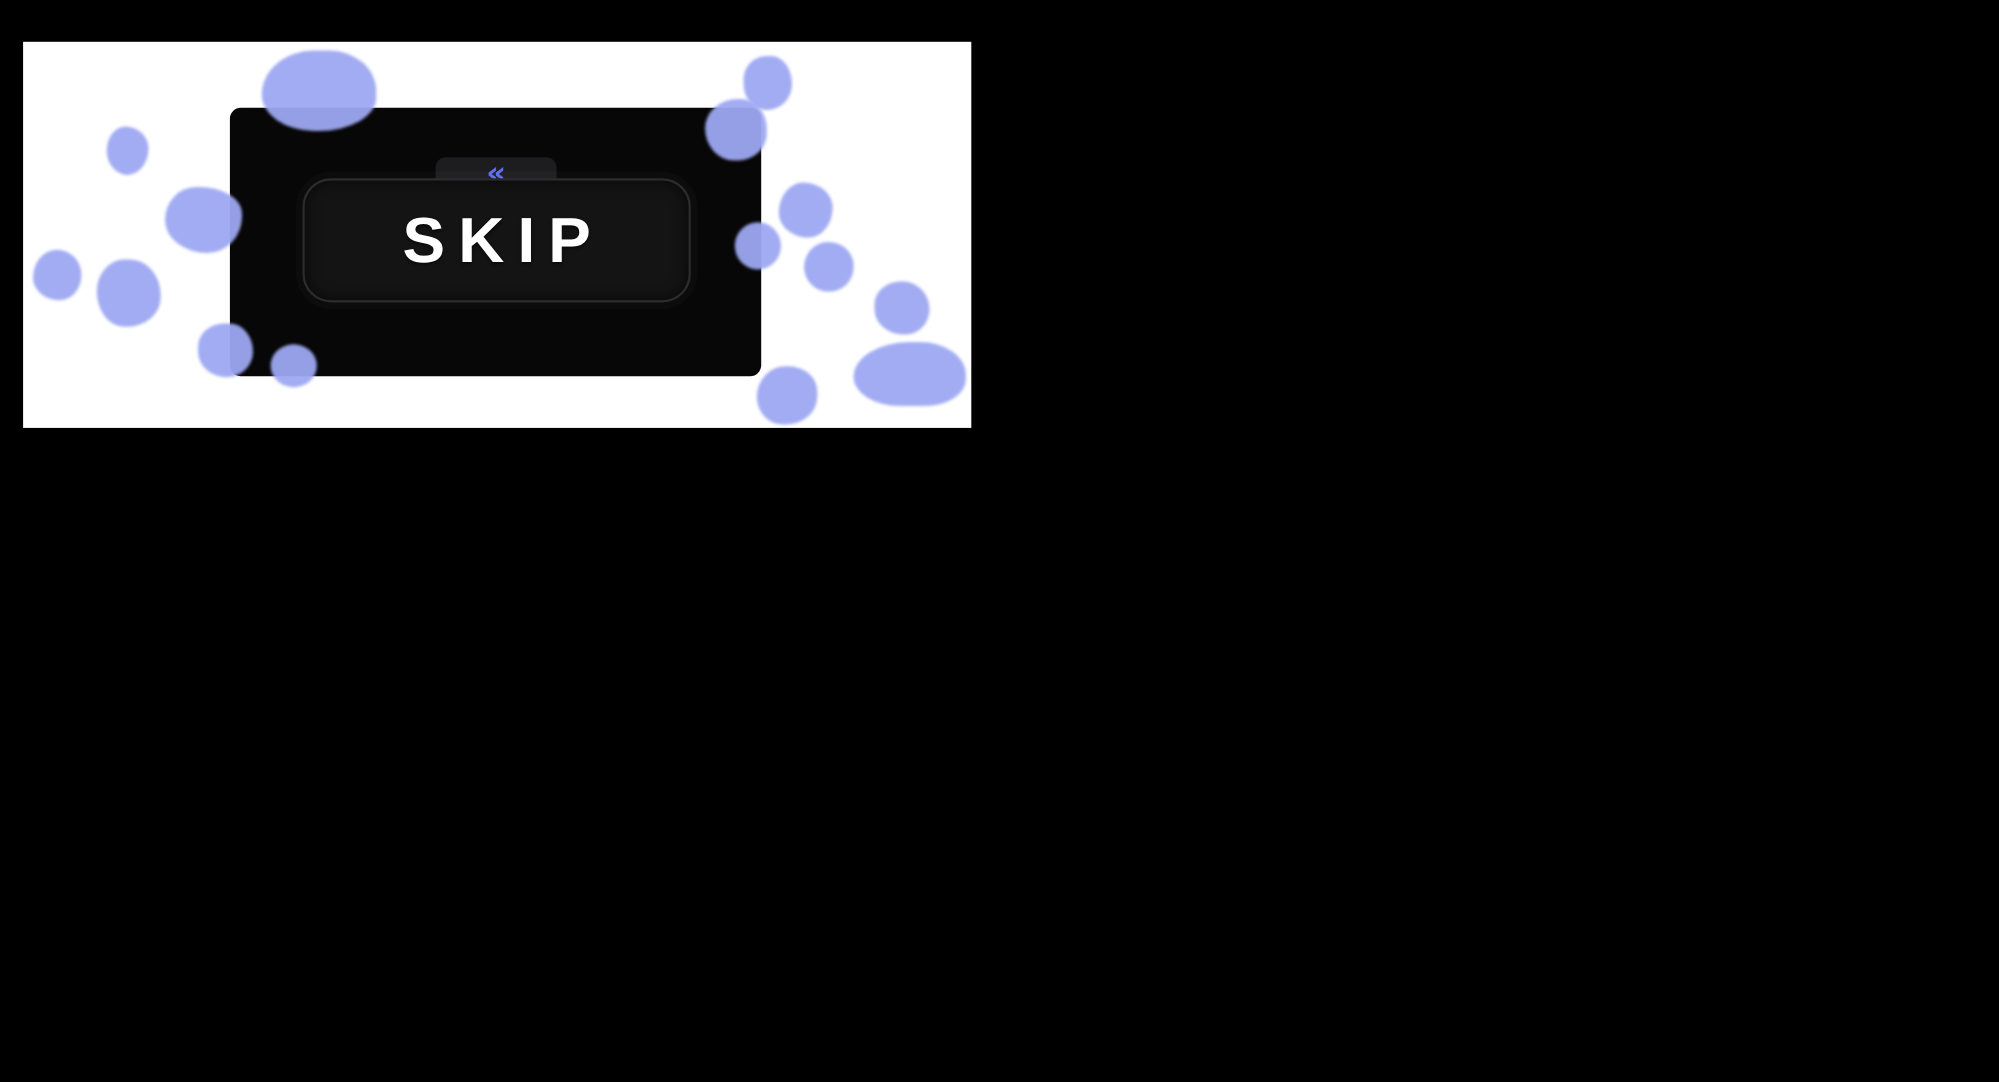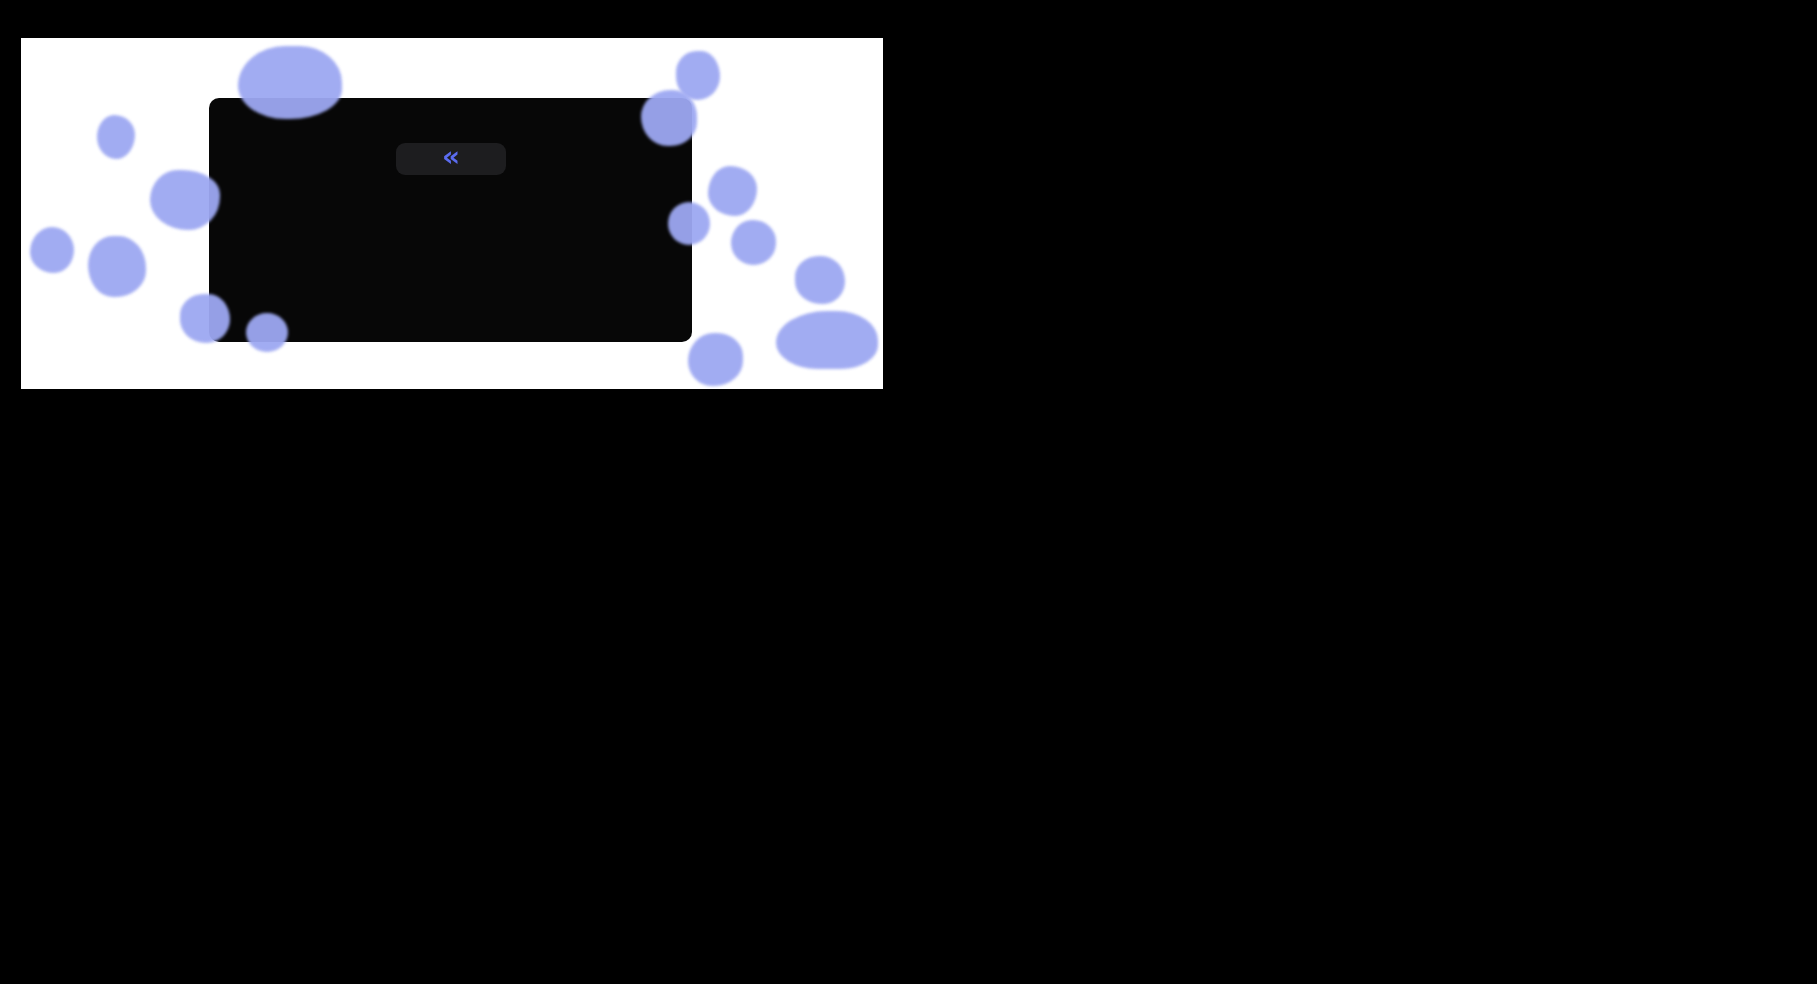--- a/index.html
+++ b/index.html
@@ -83,20 +83,23 @@
 </head>
 <body>
 
 <div class="page">
   <div class="panel">
 
     <div class="stage">
       <div class="tab">
         <span class="chev">«</span>
       </div>
+      <button class="skip">
+        <span class="skip-label">SKIP</span>
+      </button>
     </div>
 
     <div class="blob-layer">
         <div class="blob" style="left: 217px; top: 8px; width: 104px; height: 73px; border-radius: 50% 45% 55% 50% / 60% 55% 45% 50%;"></div>
         <div class="blob" style="left: 76px; top: 77px; width: 38px; height: 44px; border-radius: 45% 55% 50% 50% / 50% 45% 55% 50%;"></div>
         <div class="blob" style="left: 129px; top: 132px; width: 70px; height: 60px; border-radius: 40% 55% 45% / 50% 40% 55% 50%;"></div>
         <div class="blob" style="left: 9px; top: 189px; width: 44px; height: 46px; border-radius: 50% 50% 45% 55% / 55% 50% 50% 45%;"></div>
         <div class="blob" style="left: 67px; top: 198px; width: 58px; height: 61px; border-radius: 45% 50% 55% 45% / 50% 55% 45%;"></div>
         <div class="blob" style="left: 159px; top: 256px; width: 50px; height: 49px; border-radius: 50% 45% 50% 55% / 45% 55% 50% 50%;"></div>
         <div class="blob" style="left: 225px; top: 275px; width: 42px; height: 39px; border-radius: 50%;"></div>

